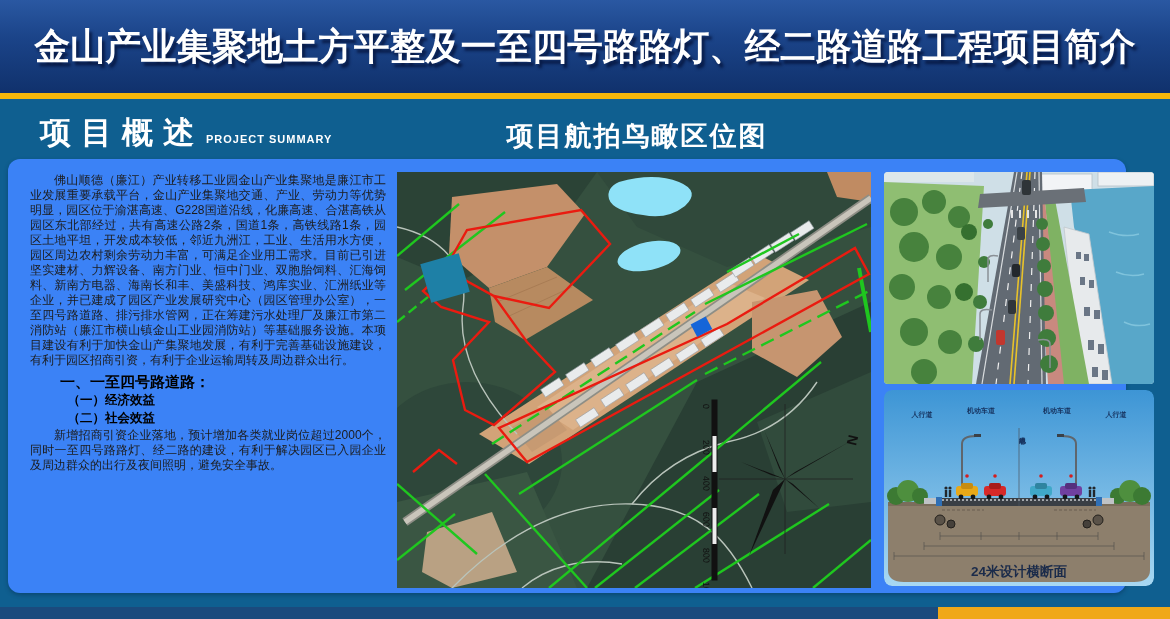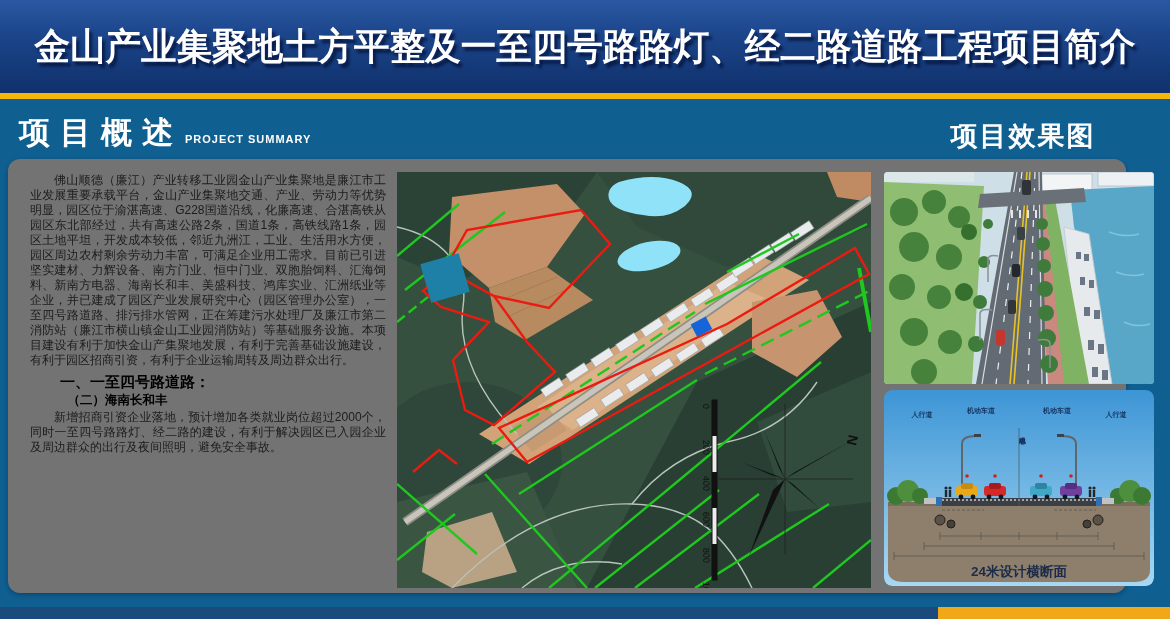--- a/index.html
+++ b/index.html
@@ -4,28 +4,28 @@
 <style>
   html,body{margin:0;padding:0;}
   body{width:1170px;height:619px;overflow:hidden;font-family:"Liberation Sans","DejaVu Sans",sans-serif;}
   .poster{position:absolute;top:0;left:0;width:1170px;height:619px;background:#0F5F90;overflow:hidden;}
   .header{position:absolute;top:0;left:0;width:1170px;height:93px;
     background:linear-gradient(180deg,#2A58A2 0%,#1B4489 40%,#10316C 100%);padding-left:24px;}
   .page-title{position:absolute;top:22px;left:0;width:1170px;text-align:center;
     color:#fff;font-size:37px;font-weight:bold;letter-spacing:0px;white-space:nowrap;
     text-shadow:3px 4px 3px rgba(4,18,56,.8);transform:scaleX(.96);}
   .gold-line{position:absolute;top:93px;left:0;width:1170px;height:6px;background:#F5B70A;}
-  .sec-left{position:absolute;top:112px;left:19px;color:#fff;white-space:nowrap;}
+  .sec-left{position:absolute;top:112px;left:40px;color:#fff;white-space:nowrap;}
   .sec-left .cn{font-size:31px;font-weight:bold;letter-spacing:10px;}
   .sec-left .en{font-size:11px;font-weight:bold;letter-spacing:1px;margin-left:2px;}
   .sec-mid{position:absolute;top:118px;left:400px;width:474px;text-align:center;
     color:#fff;font-size:27px;font-weight:bold;letter-spacing:2px;}
   .sec-right{position:absolute;top:118px;left:884px;width:278px;text-align:center;
     color:#fff;font-size:27px;font-weight:bold;letter-spacing:2px;}
-  .panel{position:absolute;top:159px;left:8px;width:1118px;height:434px;background:#737373;
+  .panel{position:absolute;top:159px;left:8px;width:1118px;height:434px;background:#3b82f6;
     border-radius:12px;box-shadow:0 2px 4px rgba(0,30,60,.35);}
   .summary-text{position:absolute;top:14px;left:22px;width:356px;color:#1c1c1c;
     font-size:12px;line-height:15px;text-align:justify;}
   .summary-text p{margin:0;text-indent:2em;}
   .summary-text h3{margin:6px 0 4px 0;font-size:15px;color:#000;text-indent:2em;}
   .summary-text h4{margin:3px 0 2px 0;font-size:12.5px;color:#000;text-indent:3em;}
   svg.map{position:absolute;top:13px;left:389px;width:474px;height:416px;}
   svg.road-img{position:absolute;top:13px;left:876px;width:270px;height:212px;border-radius:4px;}
   svg.cross-img{position:absolute;top:231px;left:876px;width:270px;height:196px;border-radius:8px;}
   .bottom-bar{position:absolute;top:607px;left:0;width:1170px;height:12px;background:#1B4A7D;}
@@ -39,28 +39,29 @@
 <div class="poster">
 
   <div class="header">
     <div class="page-title">金山产业集聚地土方平整及一至四号路路灯、经二路道路工程项目简介</div>
   </div>
   <div class="gold-line"></div>
 
   <div class="sec-left">
     <span class="cn">项目概述</span><span class="en">PROJECT SUMMARY</span>
   </div>
-  <div class="sec-right">项目效果图</div>
+  <div class="sec-mid">项目航拍鸟瞰区位图</div>
 
   <div class="panel">
 
     <div class="summary-text">
       <p>佛山顺德（廉江）产业转移工业园金山产业集聚地是廉江市工业发展重要承载平台，金山产业集聚地交通、产业、劳动力等优势明显，园区位于渝湛高速、G228国道沿线，化廉高速、合湛高铁从园区东北部经过，共有高速公路2条，国道1条，高铁线路1条，园区土地平坦，开发成本较低，邻近九洲江，工业、生活用水方便，园区周边农村剩余劳动力丰富，可满足企业用工需求。目前已引进坚实建材、力辉设备、南方门业、恒中门业、双胞胎饲料、汇海饲料、新南方电器、海南长和丰、美盛科技、鸿库实业、汇洲纸业等企业，并已建成了园区产业发展研究中心（园区管理办公室），一至四号路道路、排污排水管网，正在筹建污水处理厂及廉江市第二消防站（廉江市横山镇金山工业园消防站）等基础服务设施。本项目建设有利于加快金山产集聚地发展，有利于完善基础设施建设，有利于园区招商引资，有利于企业运输周转及周边群众出行。</p>
       <h3>一、一至四号路道路：</h3>
-      <h4>（二）海南长和丰</h4>
+      <h4>（一）经济效益</h4>
+      <h4>（二）社会效益</h4>
       <p>新增招商引资企业落地，预计增加各类就业岗位超过2000个，同时一至四号路路灯、经二路的建设，有利于解决园区已入园企业及周边群众的出行及夜间照明，避免安全事故。</p>
     </div>
 
     <svg class="map" viewBox="0 0 474 416" preserveAspectRatio="none">
       <rect width="474" height="416" fill="#35503F"></rect>
       <polygon points="0,0 200,0 150,70 60,110 0,85" fill="#2B4336"></polygon>
       <polygon points="200,0 474,0 474,55 330,95 240,55" fill="#30493B"></polygon>
       <polygon points="300,210 474,130 474,416 190,416" fill="#293F34"></polygon>
       <ellipse cx="70" cy="290" rx="95" ry="80" fill="#2E473A"></ellipse>
       <polygon points="0,330 130,300 180,416 0,416" fill="#3A5643"></polygon>

